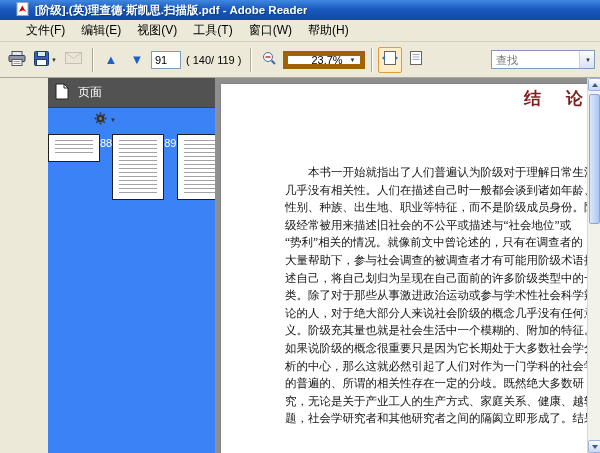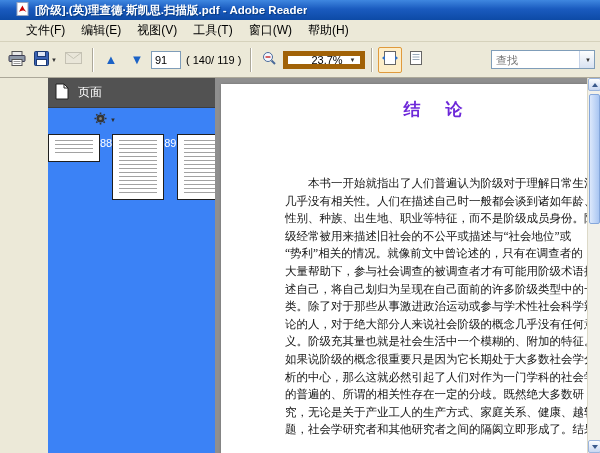--- a/index.html
+++ b/index.html
@@ -61,21 +61,21 @@
   .thumb.full { height:66px; }
   .thumb.current { border:2px solid #cc2222; }
   .thumb-lines { position:absolute; left:6px; right:6px; top:5px; bottom:5px;
     background:repeating-linear-gradient(180deg,#a2a2a2 0 1px,transparent 1px 4px); }
   .thumb-label { color:#fff; font-size:11px; text-align:center; margin:3px 0 12px; flex:none; }
 
   
   .main { position:absolute; left:215px; top:0; right:0; height:375px; background:#8f8f8f; overflow:hidden; }
   .page { position:absolute; left:6px; top:6px; width:366px; height:420px; background:#fff;
     box-shadow:1px 1px 3px rgba(0,0,0,.45); }
-  .doc-heading { text-align:center; padding-top:14px; font-size:17px; font-weight:bold; color:#6d28d9;
+  .doc-heading { text-align:right; padding-top:3px; font-size:17px; font-weight:bold; color:#7f1d1d;
     letter-spacing:4px; margin-left:62px; font-family:"Liberation Serif","DejaVu Serif",serif; }
   .textcol { margin:54px 2px 0 64px; font-size:11.5px; line-height:17.6px; color:#141414;
     font-family:"Liberation Serif","DejaVu Serif",serif; }
   .doc-line { white-space:nowrap; }
   .doc-line.first { text-indent:23px; }
 
   
   .scrollbar { position:absolute; width:13px; background:#f2f1ea; border-left:1px solid #dcd9c8; }
   .sb-main { right:0; top:0; bottom:0; }
   .sb-side { right:0; top:54px; bottom:0; border-left:1px solid #5c5c5c; }

